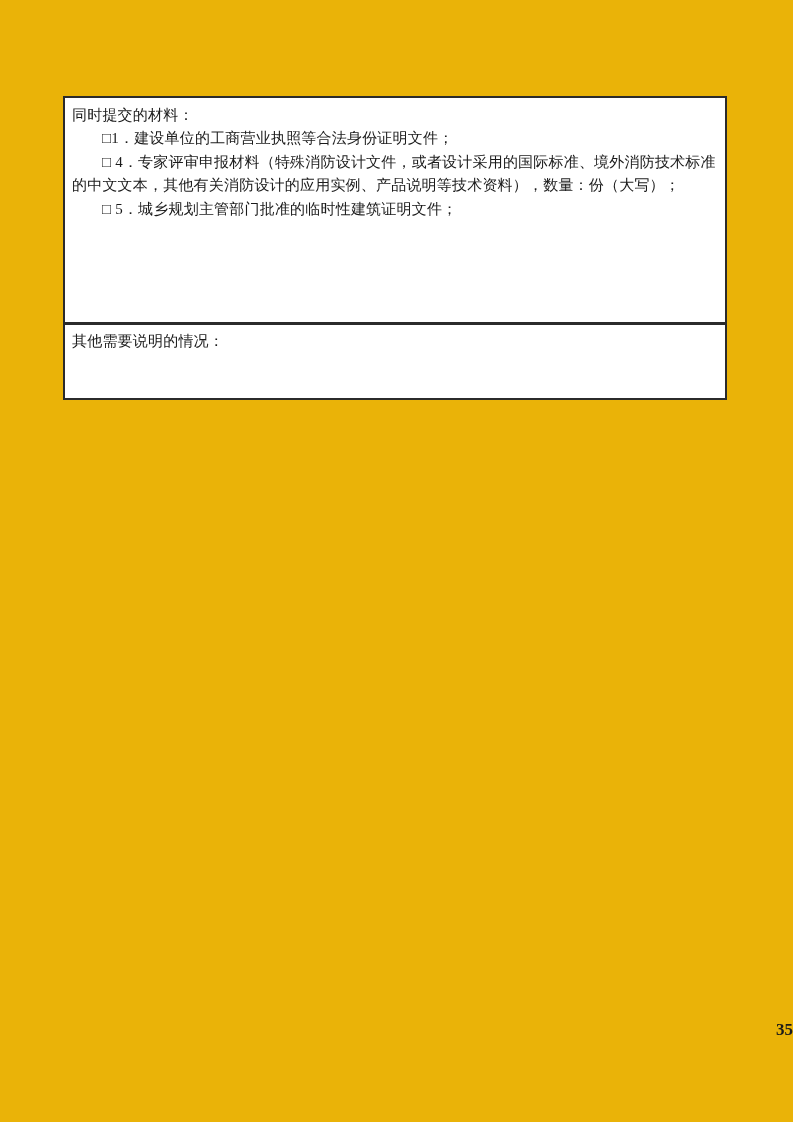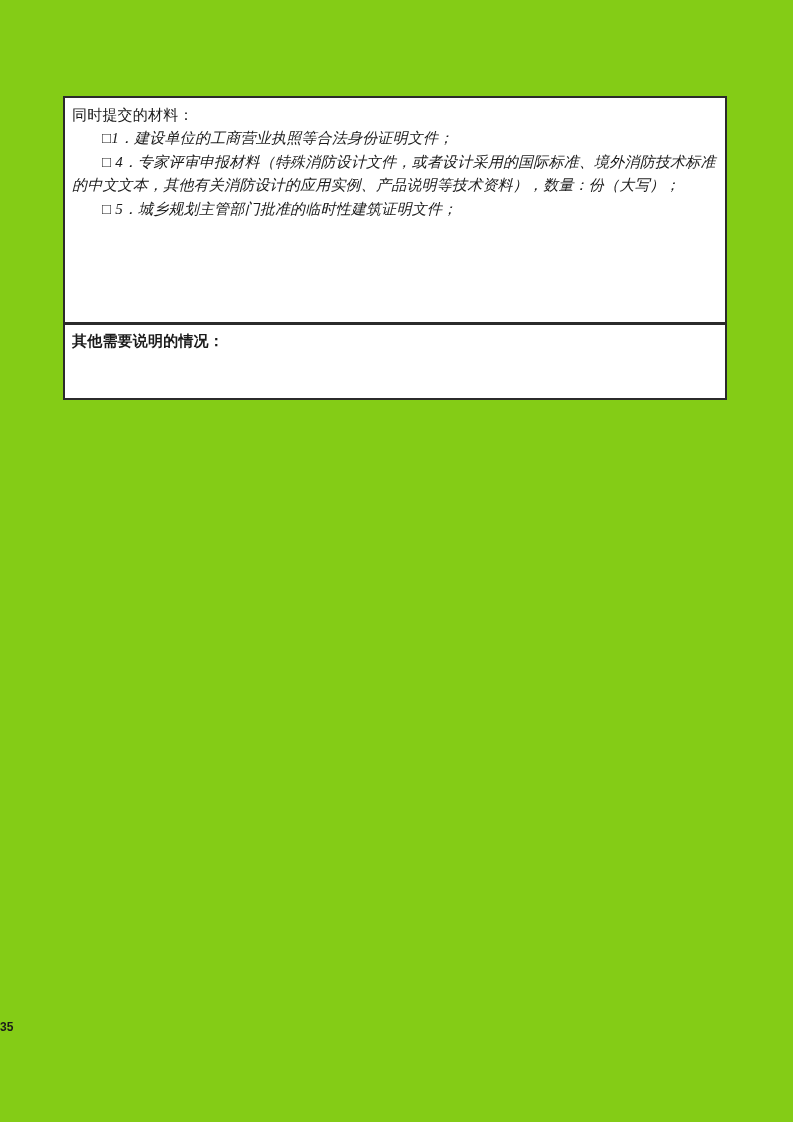--- a/index.html
+++ b/index.html
@@ -1,21 +1,21 @@
 <!DOCTYPE html>
 <html><head>
 <meta charset="utf-8">
 <style>
   * { margin: 0; padding: 0; box-sizing: border-box; }
   html, body { background: #ffffff; }
   .page {
     position: relative;
     width: 793px;
     height: 1122px;
-    background: #84cc16;
+    background: #eab308;
     font-family: "Liberation Serif", serif;
     color: #1a1a1a;
     overflow: hidden;
   }
   .form-table {
     position: absolute;
     left: 63px;
     top: 96px;
     width: 664px;
     border: 2px solid #2b2b2b;
@@ -24,40 +24,38 @@
   .cell-materials {
     height: 227px;
     border-bottom: 3px solid #2b2b2b;
     padding: 6px 7px 0 7px;
     overflow: hidden;
   }
   .cell-notes {
     height: 73px;
     padding: 5px 7px 0 7px;
     overflow: hidden;
-    font-weight: bold;
   }
   .line {
     font-size: 15px;
     line-height: 23.4px;
     letter-spacing: 0.2px;
     white-space: normal;
   }
   .item {
     text-indent: 30px;
-    font-style: italic;
   }
   .page-number {
     position: absolute;
     left: 0;
     top: 1020px;
     width: 100%;
-    text-align: left;
-    font-family: Liberation Sans, sans-serif;
-    font-size: 12px;
+    text-align: right;
+    font-family: Liberation Serif, serif;
+    font-size: 17px;
     font-weight: 600;
     color: #1a1a1a;
   }
 </style>
 </head>
 <body>
 
 <div class="page">
 
   <div class="form-table">

